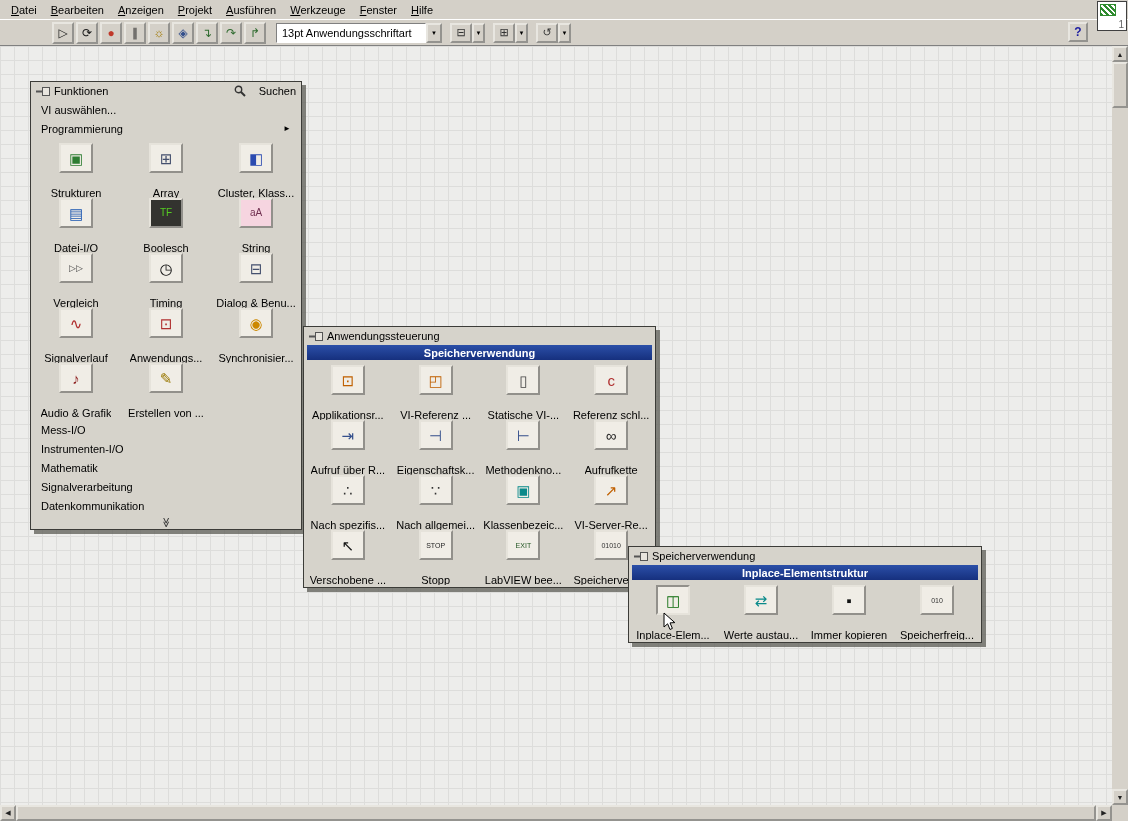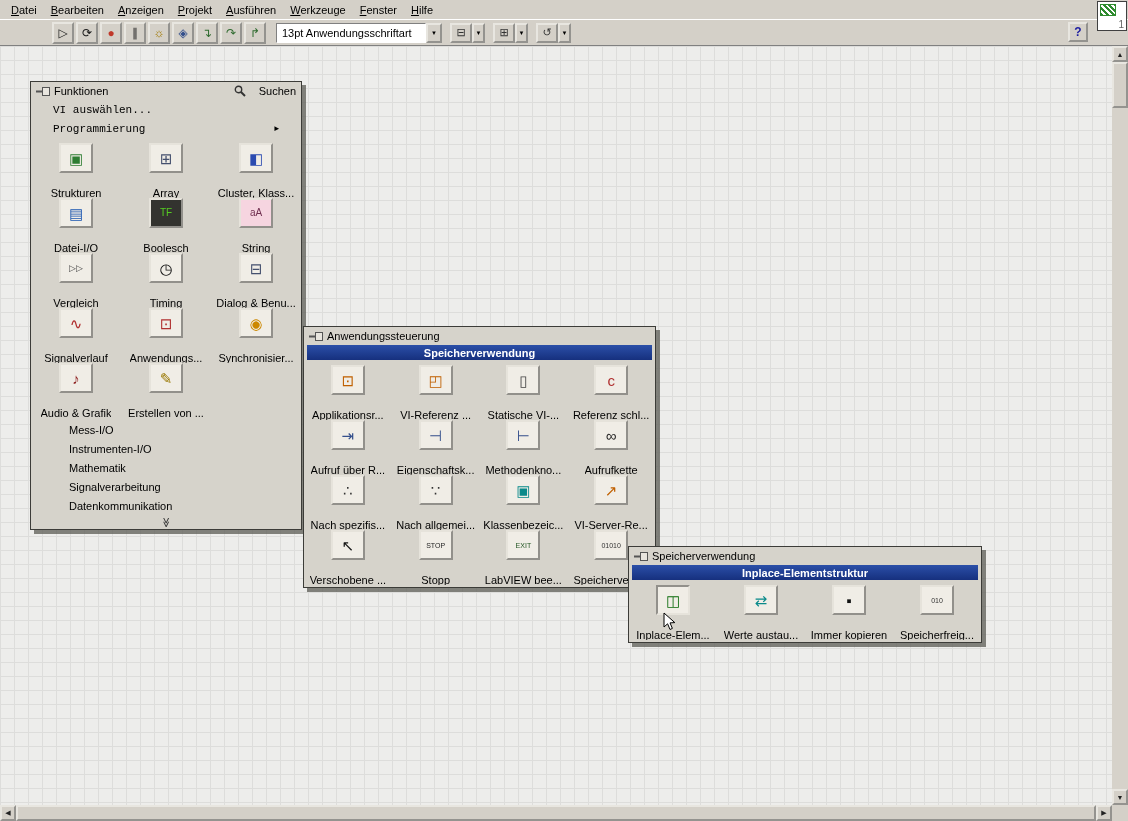--- a/index.html
+++ b/index.html
@@ -35,30 +35,30 @@
   .vscroll { position:absolute; right:0; top:0; width:16px; height:759px; }
   .hscroll { position:absolute; left:0; bottom:0; width:1112px; height:16px; }
   .sb-btn { position:absolute; width:16px; height:16px; background:#d4d0c8; border:2px outset #e8e6e0; display:flex; align-items:center; justify-content:center; font-size:7px; color:#222; }
   .sb-thumb { position:absolute; background:#d4d0c8; border:2px outset #e8e6e0; }
   .sb-corner { position:absolute; right:0; bottom:0; width:16px; height:16px; background:#d4d0c8; }
 
   
   .palette { position:absolute; background:#d6d3cb; border:1px solid #3c3c38; box-shadow:4px 4px 0 rgba(100,100,94,.8); }
   .pal-title { height:18px; display:flex; align-items:center; gap:4px; padding:0 5px; }
   .pal-search { margin-left:auto; display:flex; align-items:center; gap:13px; }
-  .pal-row { height:19px; display:flex; align-items:center; padding:0 22px;font-family:Liberation Mono, monospace; }
+  .pal-row { height:19px; display:flex; align-items:center; padding:0 10px; }
   .pal-row .sub-arrow { margin-left:auto; font-size:8px; }
   .pal-blue { height:15px; margin:0 3px; background:linear-gradient(#2b4fa8,#16307e); color:#fff; font-weight:bold; display:flex; align-items:center; justify-content:center; }
   .pal-grid { display:grid; padding:5px 0 2px; }
   .g3 { grid-template-columns:repeat(3,1fr); }
   .g4 { grid-template-columns:repeat(4,1fr); }
   .cell { height:55px; display:flex; flex-direction:column; align-items:center; cursor:default; }
   .p-icon { width:34px; height:34px; background:#f0ede6; border:2px outset #e6e3db; display:flex; align-items:center; justify-content:center; font-size:15px; line-height:1; overflow:hidden; }
   .cell .lbl { margin-top:14px; max-width:100%; white-space:nowrap; overflow:hidden; }
-  .cat-row { height:19px; display:flex; align-items:center; padding-left:10px;margin-left:28px; }
+  .cat-row { height:19px; display:flex; align-items:center; padding-left:10px; }
   .expand-row { height:14px; display:flex; align-items:center; justify-content:center; }
   .rot90 { display:inline-block; transform:rotate(90deg); font-size:10px; color:#333; }
   .cursor-svg { position:absolute; z-index:10; }
   .z1 { z-index:1; } .z2 { z-index:2; } .z3 { z-index:3; }
 </style>
 </head>
 <body>
 
 <div class="screen">
 

